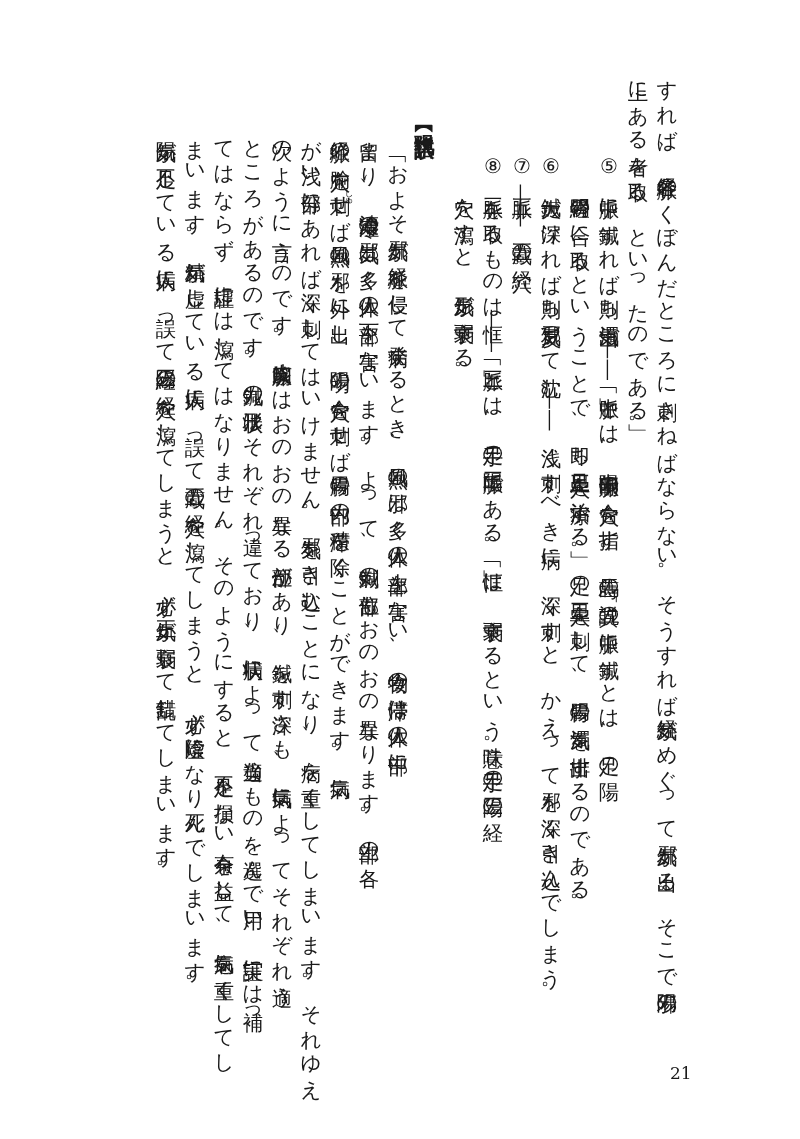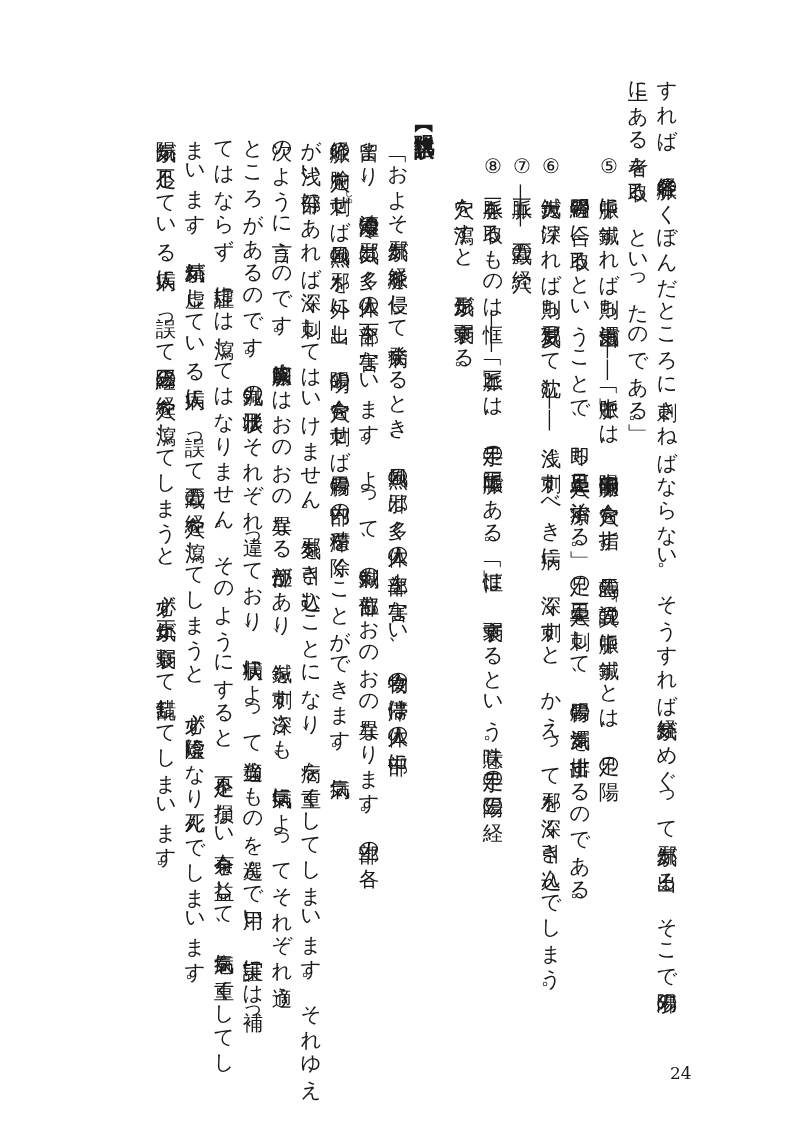--- a/index.html
+++ b/index.html
@@ -70,14 +70,14 @@
   <div class="col" style="left:354px; top:126px;">留まり、清冷寒湿の邪気は多く人体の下部を害ないます。よって、刺鍼の部位もおのおの異なります。上部の各</div>
   <div class="col" style="left:325px; top:126px;">経脈の腧穴を刺せば風熱の邪を外に出し、陽明の合穴を刺せば胃腸の内部の積滞を除くことができます。病気</div>
   <div class="ruby" style="left:344px; top:183px;">しゅ</div>
   <div class="col" style="left:296px; top:126px;">が浅い部分にあれば深く刺してはいけません。邪気を引き込むことになり、病を重くしてしまいます。それゆえ</div>
   <div class="col" style="left:267px; top:126px;">次のように言うのです。皮肉筋脈にはおのおの異なる部位があり、鍼を刺す深さも、病気によってそれぞれ適う</div>
   <div class="col" style="left:238px; top:126px;">ところがあるのです。九鍼の形状はそれぞれ違っており、病状によって適当なものを選んで用い、実証には補っ</div>
   <div class="col" style="left:209px; top:126px;">てはならず、虚証には瀉してはなりません。そのようにすると、不足を損ない有余を益して、病気を重くしてし</div>
   <div class="col" style="left:180px; top:126px;">まいます。精気が虚している病人に、誤って五蔵の経穴を瀉してしまうと、必ず陰虚になり死んでしまいます。</div>
   <div class="col" style="left:151px; top:126px;">陽気が不足している病人に、誤って三陽経の経穴を瀉してしまうと、必ず正気が衰弱して錯乱してしまいます。</div>
 
-  <div class="page-number">24</div>
+  <div class="page-number">21</div>
 </div>
 
 </body></html>

